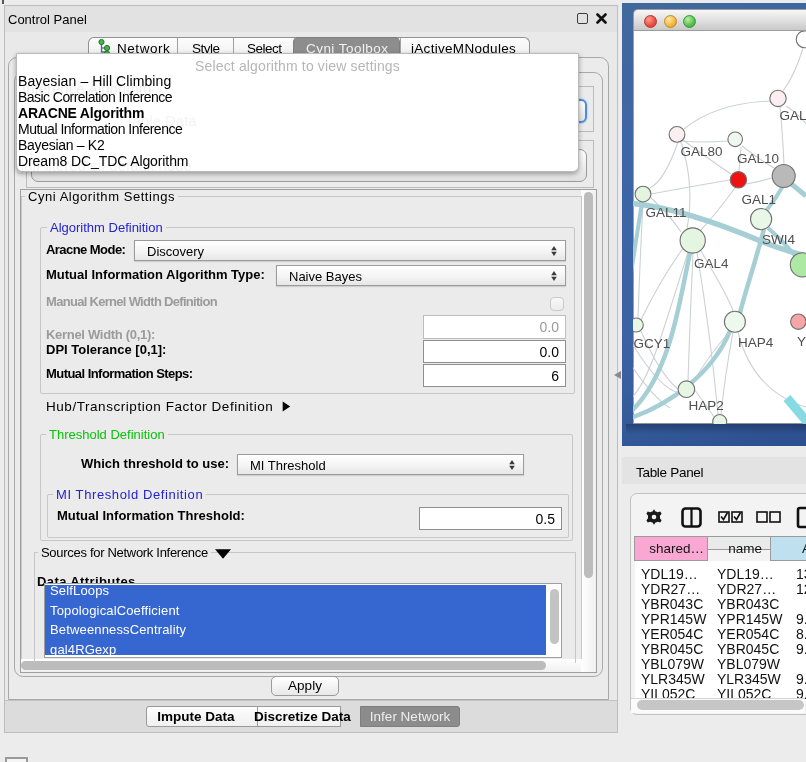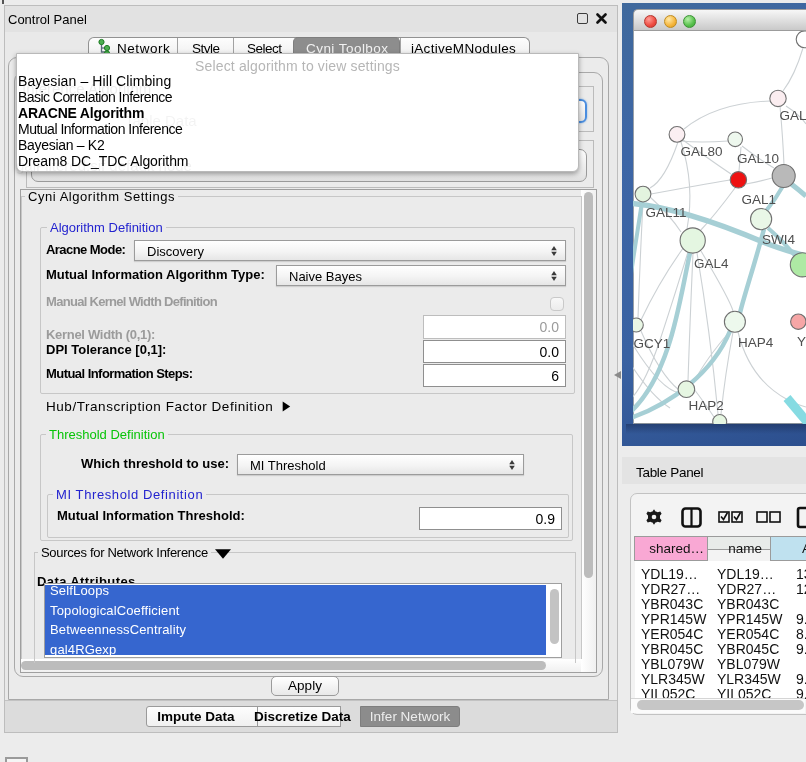--- a/index.html
+++ b/index.html
@@ -124,21 +124,21 @@
   <svg class="carr" viewBox="0 0 8 13">
         <path d="M4 1 L7 5.6 L1 5.6 Z" fill="#3a3a3a"></path>
         <path d="M4 12 L1 7.4 L7 7.4 Z" fill="#3a3a3a"></path>
       </svg>
 </div>
 
 <div class="gb" style="left:47px;top:494px;width:520px;height:42px;"></div>
 <div class="gt" style="left:53px;top:488px;color:#2323cf;letter-spacing:0.6px;">MI Threshold Definition</div>
 <div class="abs lbl b" style="left:57px;top:508px;">Mutual Information Threshold:</div>
 <div class="tf" style="left:419px;top:507px;width:143px;height:23px;box-sizing:border-box;">
-      <span>0.9</span>
+      <span>0.5</span>
     </div>
 
 <div class="gb" style="left:34px;top:552px;width:540px;height:110px;border-bottom:none;border-radius:0;"></div>
 <div class="gt" style="left:38px;top:546px;letter-spacing:-0.3px;">Sources for Network Inference</div>
 <svg class="abs" style="left:215px;top:549px;" width="16" height="10" viewBox="0 0 17 10">
       <path d="M0 0 L17 0 L8.5 10 Z" fill="#000"></path>
     </svg>
 <div class="abs lbl b" style="left:37px;top:574px;letter-spacing:0.4px;">Data Attributes</div>
 
 <div class="abs" style="left:44px;top:583px;width:518px;height:75px;background:#fff;border:1px solid #9f9f9f;box-sizing:border-box;overflow:hidden;">

